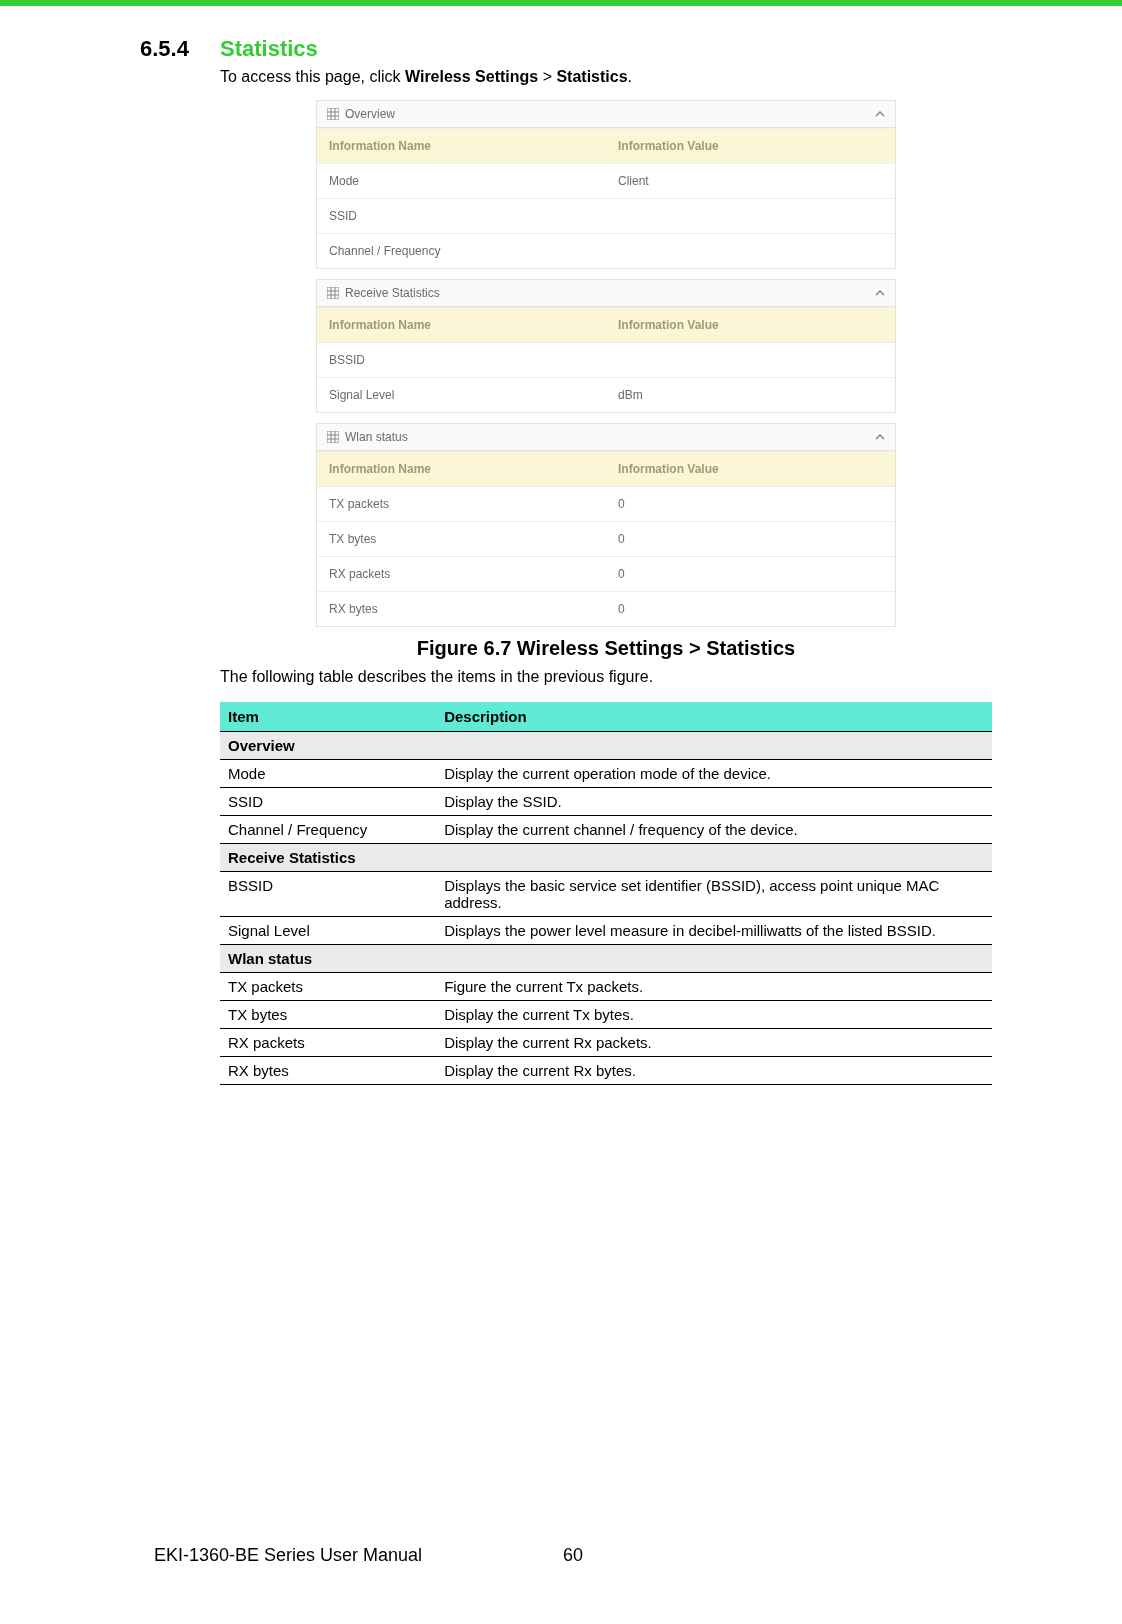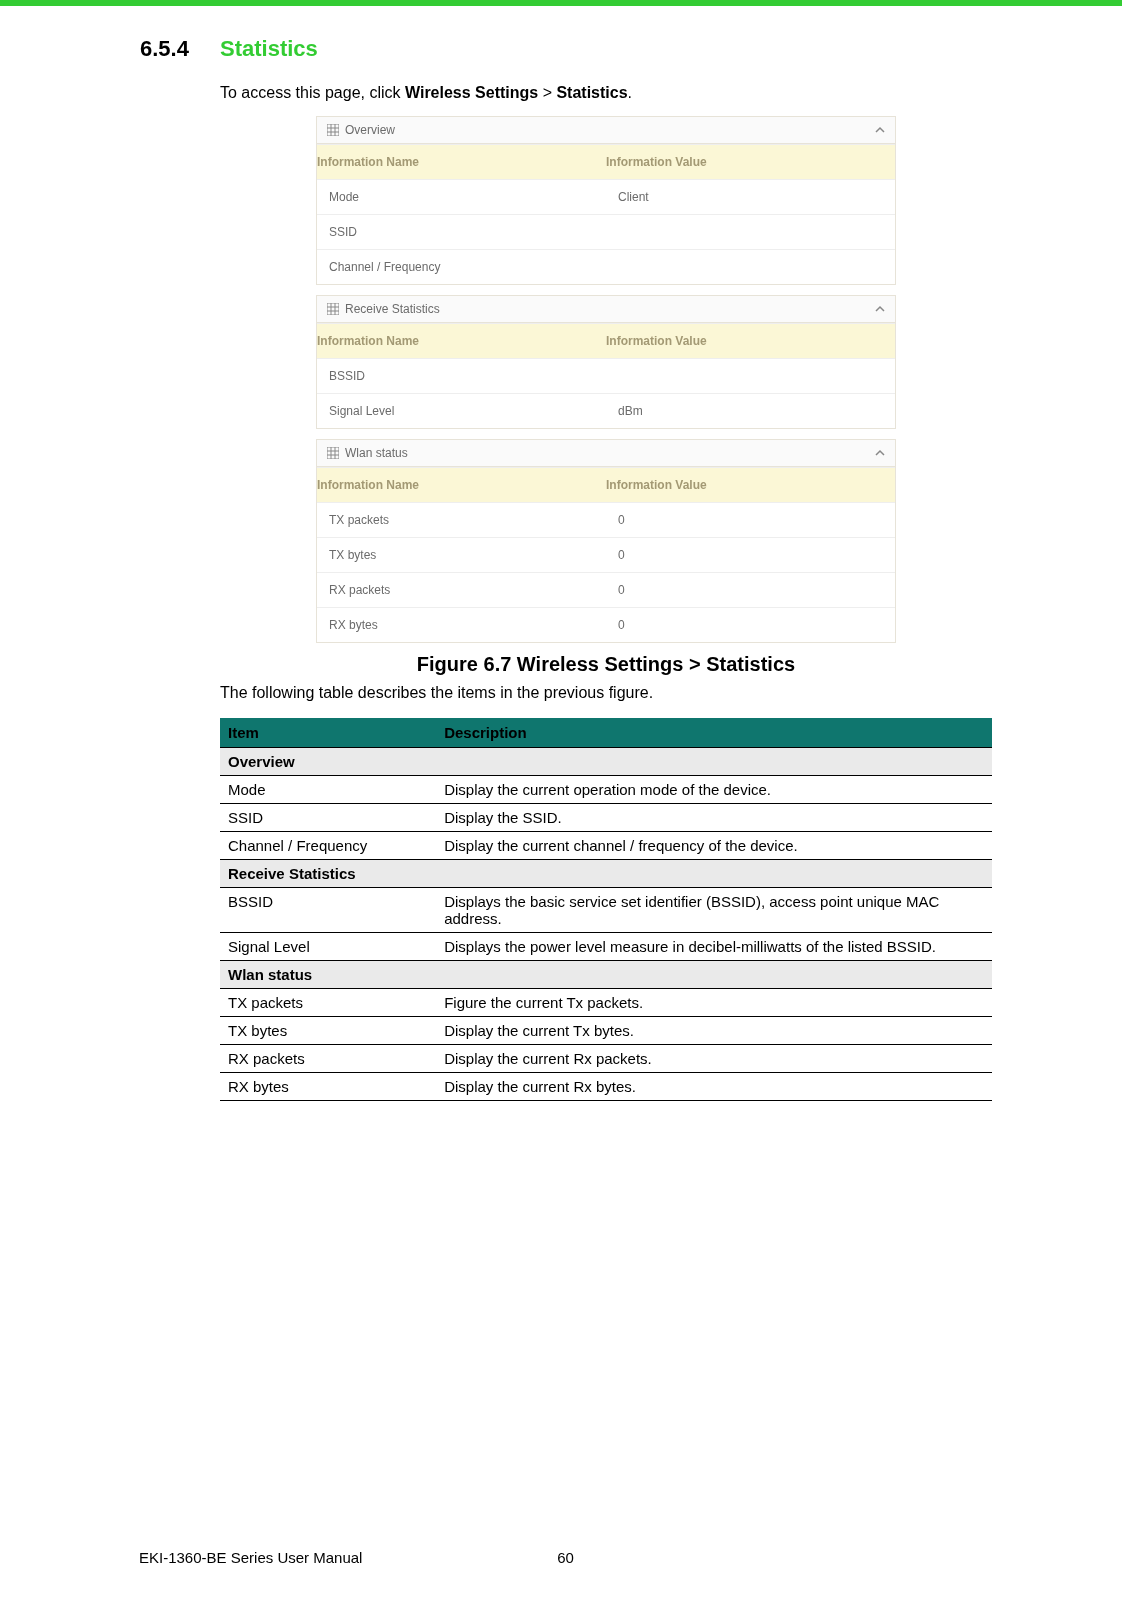--- a/index.html
+++ b/index.html
@@ -16,21 +16,21 @@
   }
   .page {
     padding: 30px 130px 30px 140px;
     box-sizing: border-box;
     min-height: 1580px;
     position: relative;
   }
   .sec-row {
     display: flex;
     align-items: flex-end;
-    margin-bottom: 22px;
+    margin-bottom: 6px;
   }
   .sec-num {
     font-size: 22px;
     font-weight: bold;
     width: 80px;
   }
   .sec-title {
     font-size: 22px;
     font-weight: bold;
     color: #33cc33;
@@ -78,41 +78,41 @@
   .panel-row:first-of-type { border-top: none; }
   .panel-cell {
     flex: 1;
     padding: 10px 12px;
   }
   .panel-header-row {
     background: #fbf7d6;
     color: #a39974;
     font-weight: bold;
   }
-  .panel-header-row .panel-cell { padding: 10px 0; }
+  .panel-header-row .panel-cell { padding: 10px 12px; }
 
   .figcap {
     text-align: center;
     font-weight: bold;
     font-size: 20px;
     margin: 10px 0 8px 0;
   }
   .after-fig {
     font-size: 16px;
     margin-bottom: 16px;
   }
 
   
   .dtable {
     width: 100%;
     border-collapse: collapse;
     font-size: 15px;
   }
   .dtable th {
-    background: #0f766e;
+    background: #5eead4;
     color: #000;
     text-align: left;
     font-weight: bold;
     padding: 6px 8px;
     border-bottom: 1px solid #000;
   }
   .dtable td {
     padding: 5px 8px;
     border-bottom: 1px solid #000;
     vertical-align: top;
@@ -120,25 +120,25 @@
   .dtable .subhead td {
     font-weight: bold;
     background: #eaeaea;
   }
   .col1 { width: 28%; }
   .dtable .b { font-weight: bold; }
 
   .footer {
     position: absolute;
     bottom: 20px;
-    left: 139px;
+    left: 154px;
     right: 130px;
     display: flex;
     justify-content: space-between;
-    font-size: 15px;
+    font-size: 18px;
   }
   .footer .pg {
     position: absolute;
     left: 50%;
     transform: translateX(-50%);
   }
 </style>
 </head>
 <body>
 

